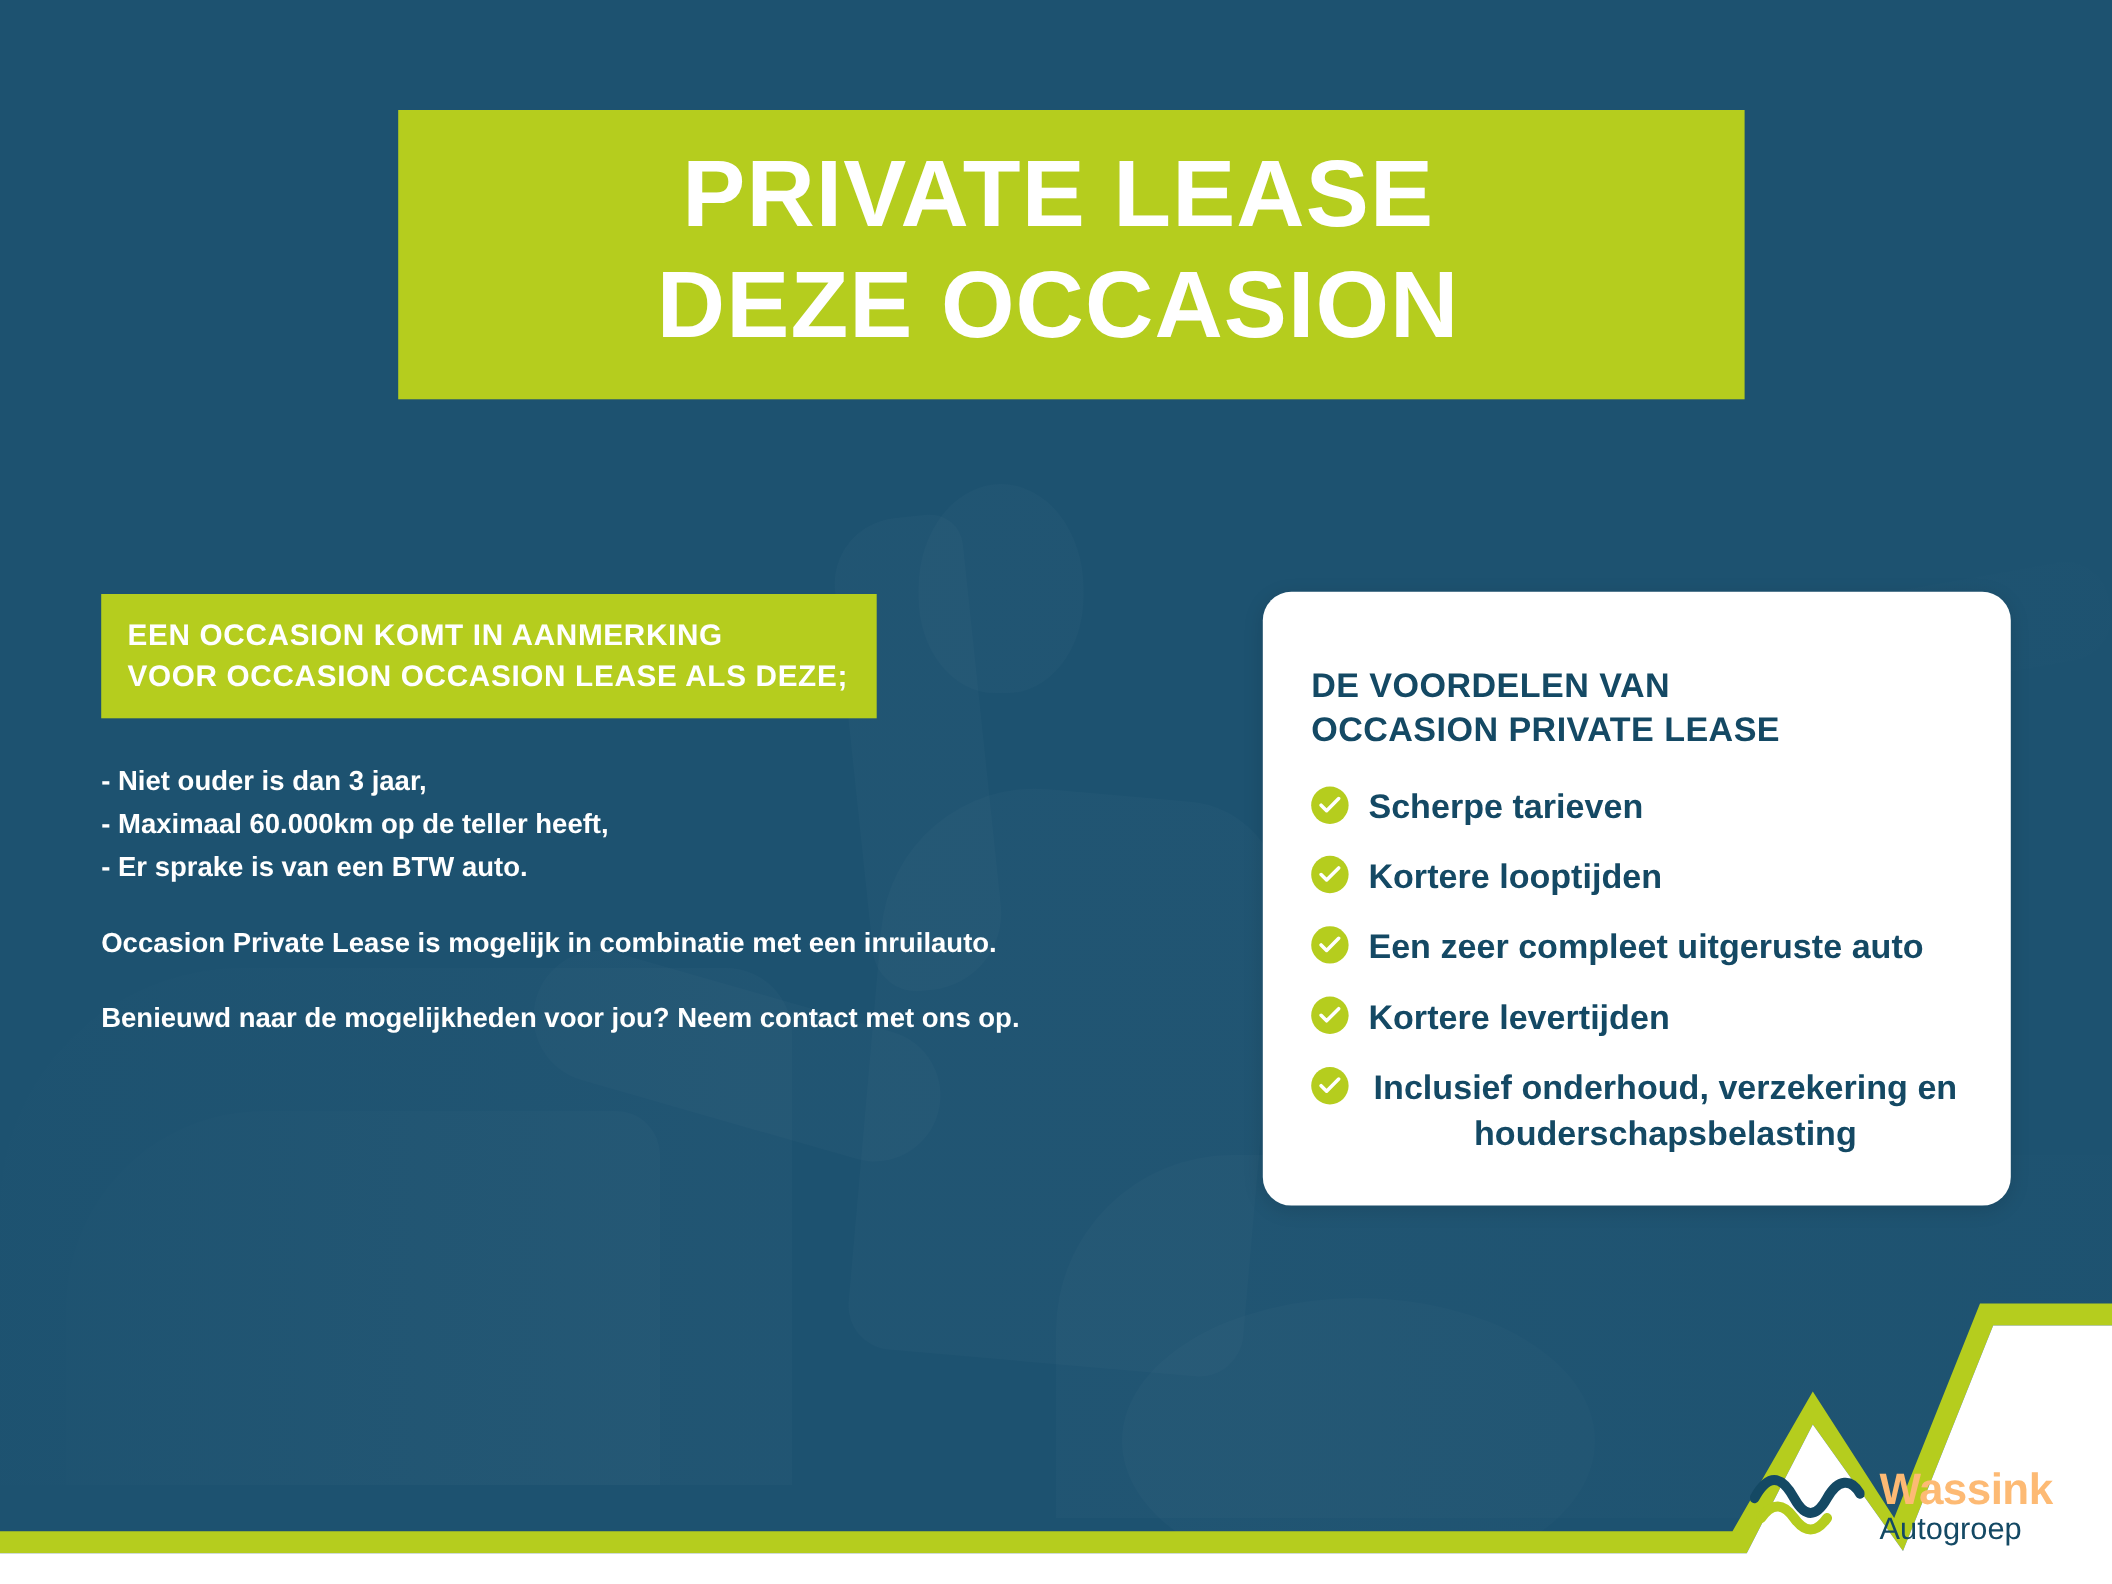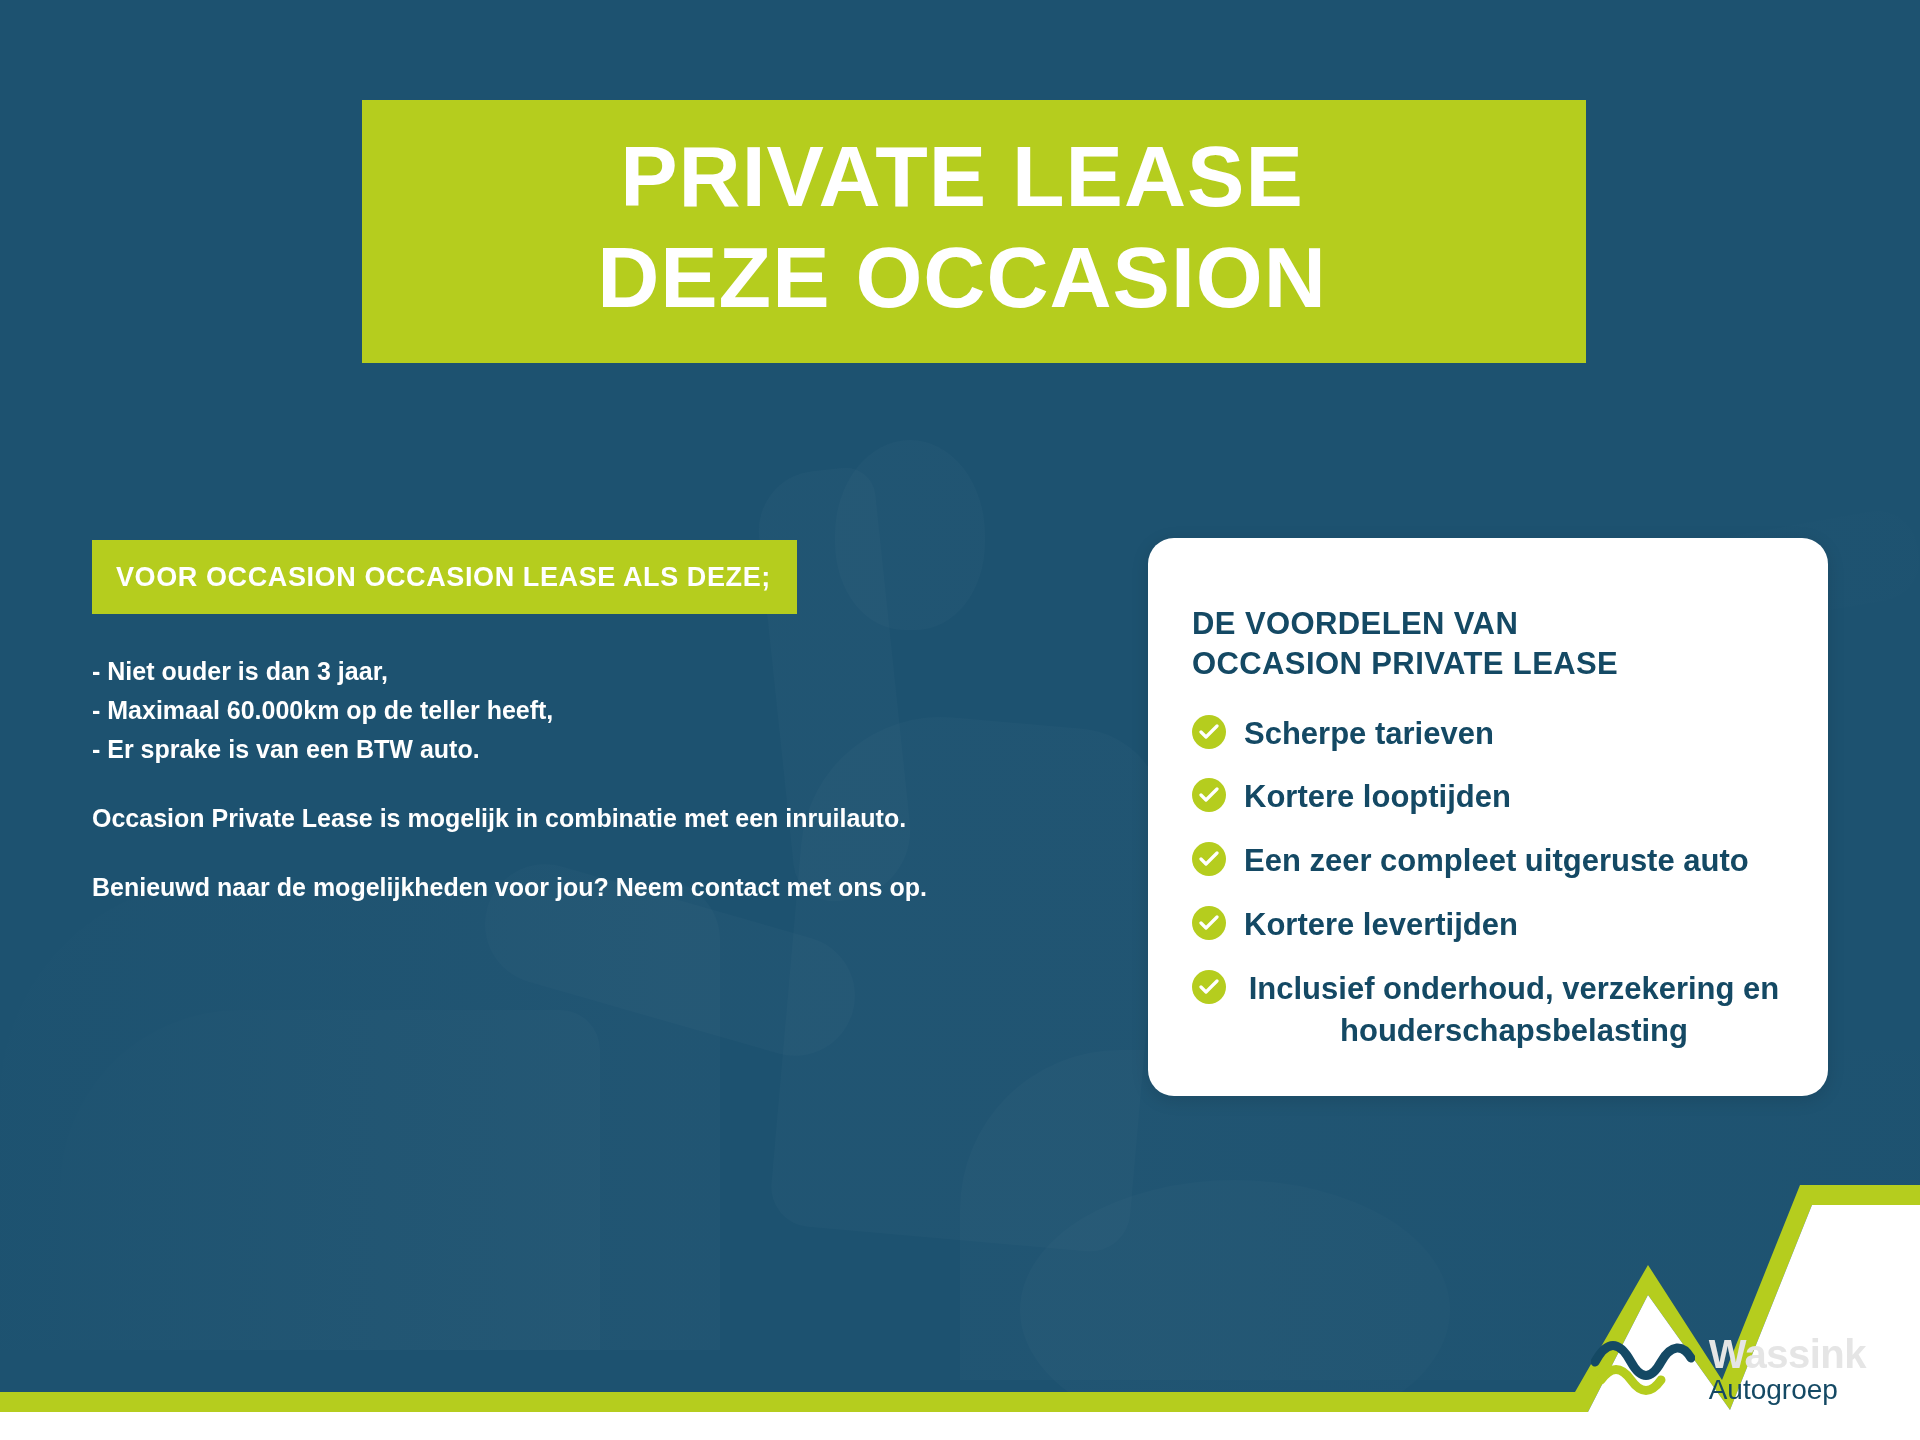--- a/index.html
+++ b/index.html
@@ -200,21 +200,21 @@
   .logo {
     position: absolute;
     right: 54px;
     bottom: 36px;
     display: flex;
     align-items: center;
   }
   .logo-mark { margin-right: 14px; }
   .logo-words { line-height: 1; }
   .logo-name {
-    color: #e5e5e5;
+    color: #fdba74;
     font-weight: bold;
     font-size: 40px;
     letter-spacing: -0.5px;
   }
   .logo-sub {
     color: #144964;
     font-size: 28px;
     letter-spacing: 0px;
     margin-top: 2px;
   }
@@ -247,20 +247,21 @@
     <path d="M0,332 L1588,332 L1648,215 L1730,330 L1812,125 L1920,125 L1920,360 L0,360 Z" fill="#ffffff"></path>
   </svg>
 
   <div class="title-banner">
     <div class="line">PRIVATE LEASE</div>
     <div class="line">DEZE OCCASION</div>
   </div>
 
   <div class="left-col">
     <div class="left-head">
+      <div>EEN OCCASION KOMT IN AANMERKING</div>
       <div>VOOR OCCASION OCCASION LEASE ALS DEZE;</div>
     </div>
     <div class="left-body">
       <div>- Niet ouder is dan 3 jaar,</div>
       <div>- Maximaal 60.000km op de teller heeft,</div>
       <div>- Er sprake is van een BTW auto.</div>
       <div class="gap"></div>
       <div>Occasion Private Lease is mogelijk in combinatie met een inruilauto.</div>
       <div class="gap"></div>
       <div>Benieuwd naar de mogelijkheden voor jou? Neem contact met ons op.</div>

